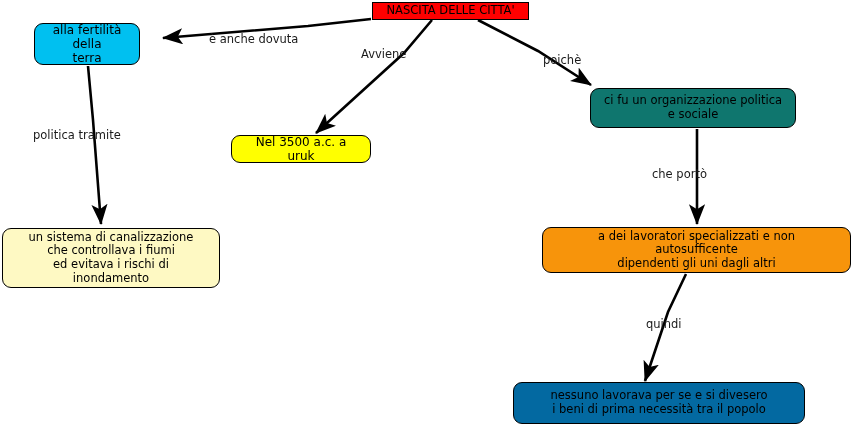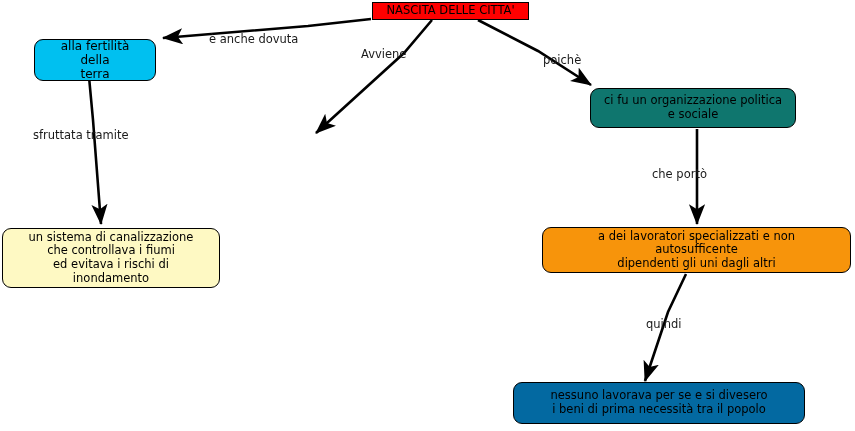--- a/index.html
+++ b/index.html
@@ -81,25 +81,28 @@
 
     <path d="M697,129 L697,160 L697,224" fill="none" stroke="#000000" stroke-width="2.6" marker-end="url(#arrow)"></path>
 
     <path d="M686,274 L668,312 L645,381" fill="none" stroke="#000000" stroke-width="2.6" marker-end="url(#arrow)"></path>
   </svg>
 
   <div class="node node-root" style="left:372px; top:2px; width:157px; height:18px; background:#FF0000;">
     <span>NASCITA DELLE CITTA'</span>
   </div>
 
-  <div class="node node-rounded" style="left:34px; top:23px; width:122px; height:42px; background:#00C0F0; font-size:12px;margin-top:16px;">
+  <div class="node node-rounded" style="left:34px; top:23px; width:106px; height:42px; background:#00C0F0; font-size:12px;">
     <span>alla fertilità della
 terra</span>
   </div>
 
+  <div class="node node-rounded" style="left:231px; top:135px; width:140px; height:28px; background:#FFFF00; font-size:12px;">
+    <span>Nel 3500 a.c. a uruk</span>
+  </div>
 
   <div class="node node-rounded" style="left:590px; top:88px; width:206px; height:40px; background:#0f766e; font-size:11.5px;">
     <span>ci fu un organizzazione politica
 e sociale</span>
   </div>
 
   <div class="node node-rounded" style="left:2px; top:228px; width:218px; height:60px; background:#fef9c3; font-size:11.5px;">
     <span>un sistema di canalizzazione
 che controllava i fiumi
 ed evitava i rischi di inondamento</span>
@@ -121,21 +124,21 @@
 
   <div class="edge-label" style="left:361px; top:47px;">
     <span>Avviene</span>
   </div>
 
   <div class="edge-label" style="left:543px; top:53px;">
     <span>poichè</span>
   </div>
 
   <div class="edge-label" style="left:33px; top:128px;">
-    <span>sfruttata tramite</span>
+    <span>politica tramite</span>
   </div>
 
   <div class="edge-label" style="left:635px; top:167px;margin-left:17px;">
     <span>che portò</span>
   </div>
 
   <div class="edge-label" style="left:646px; top:317px;">
     <span>quindi</span>
   </div>
 

